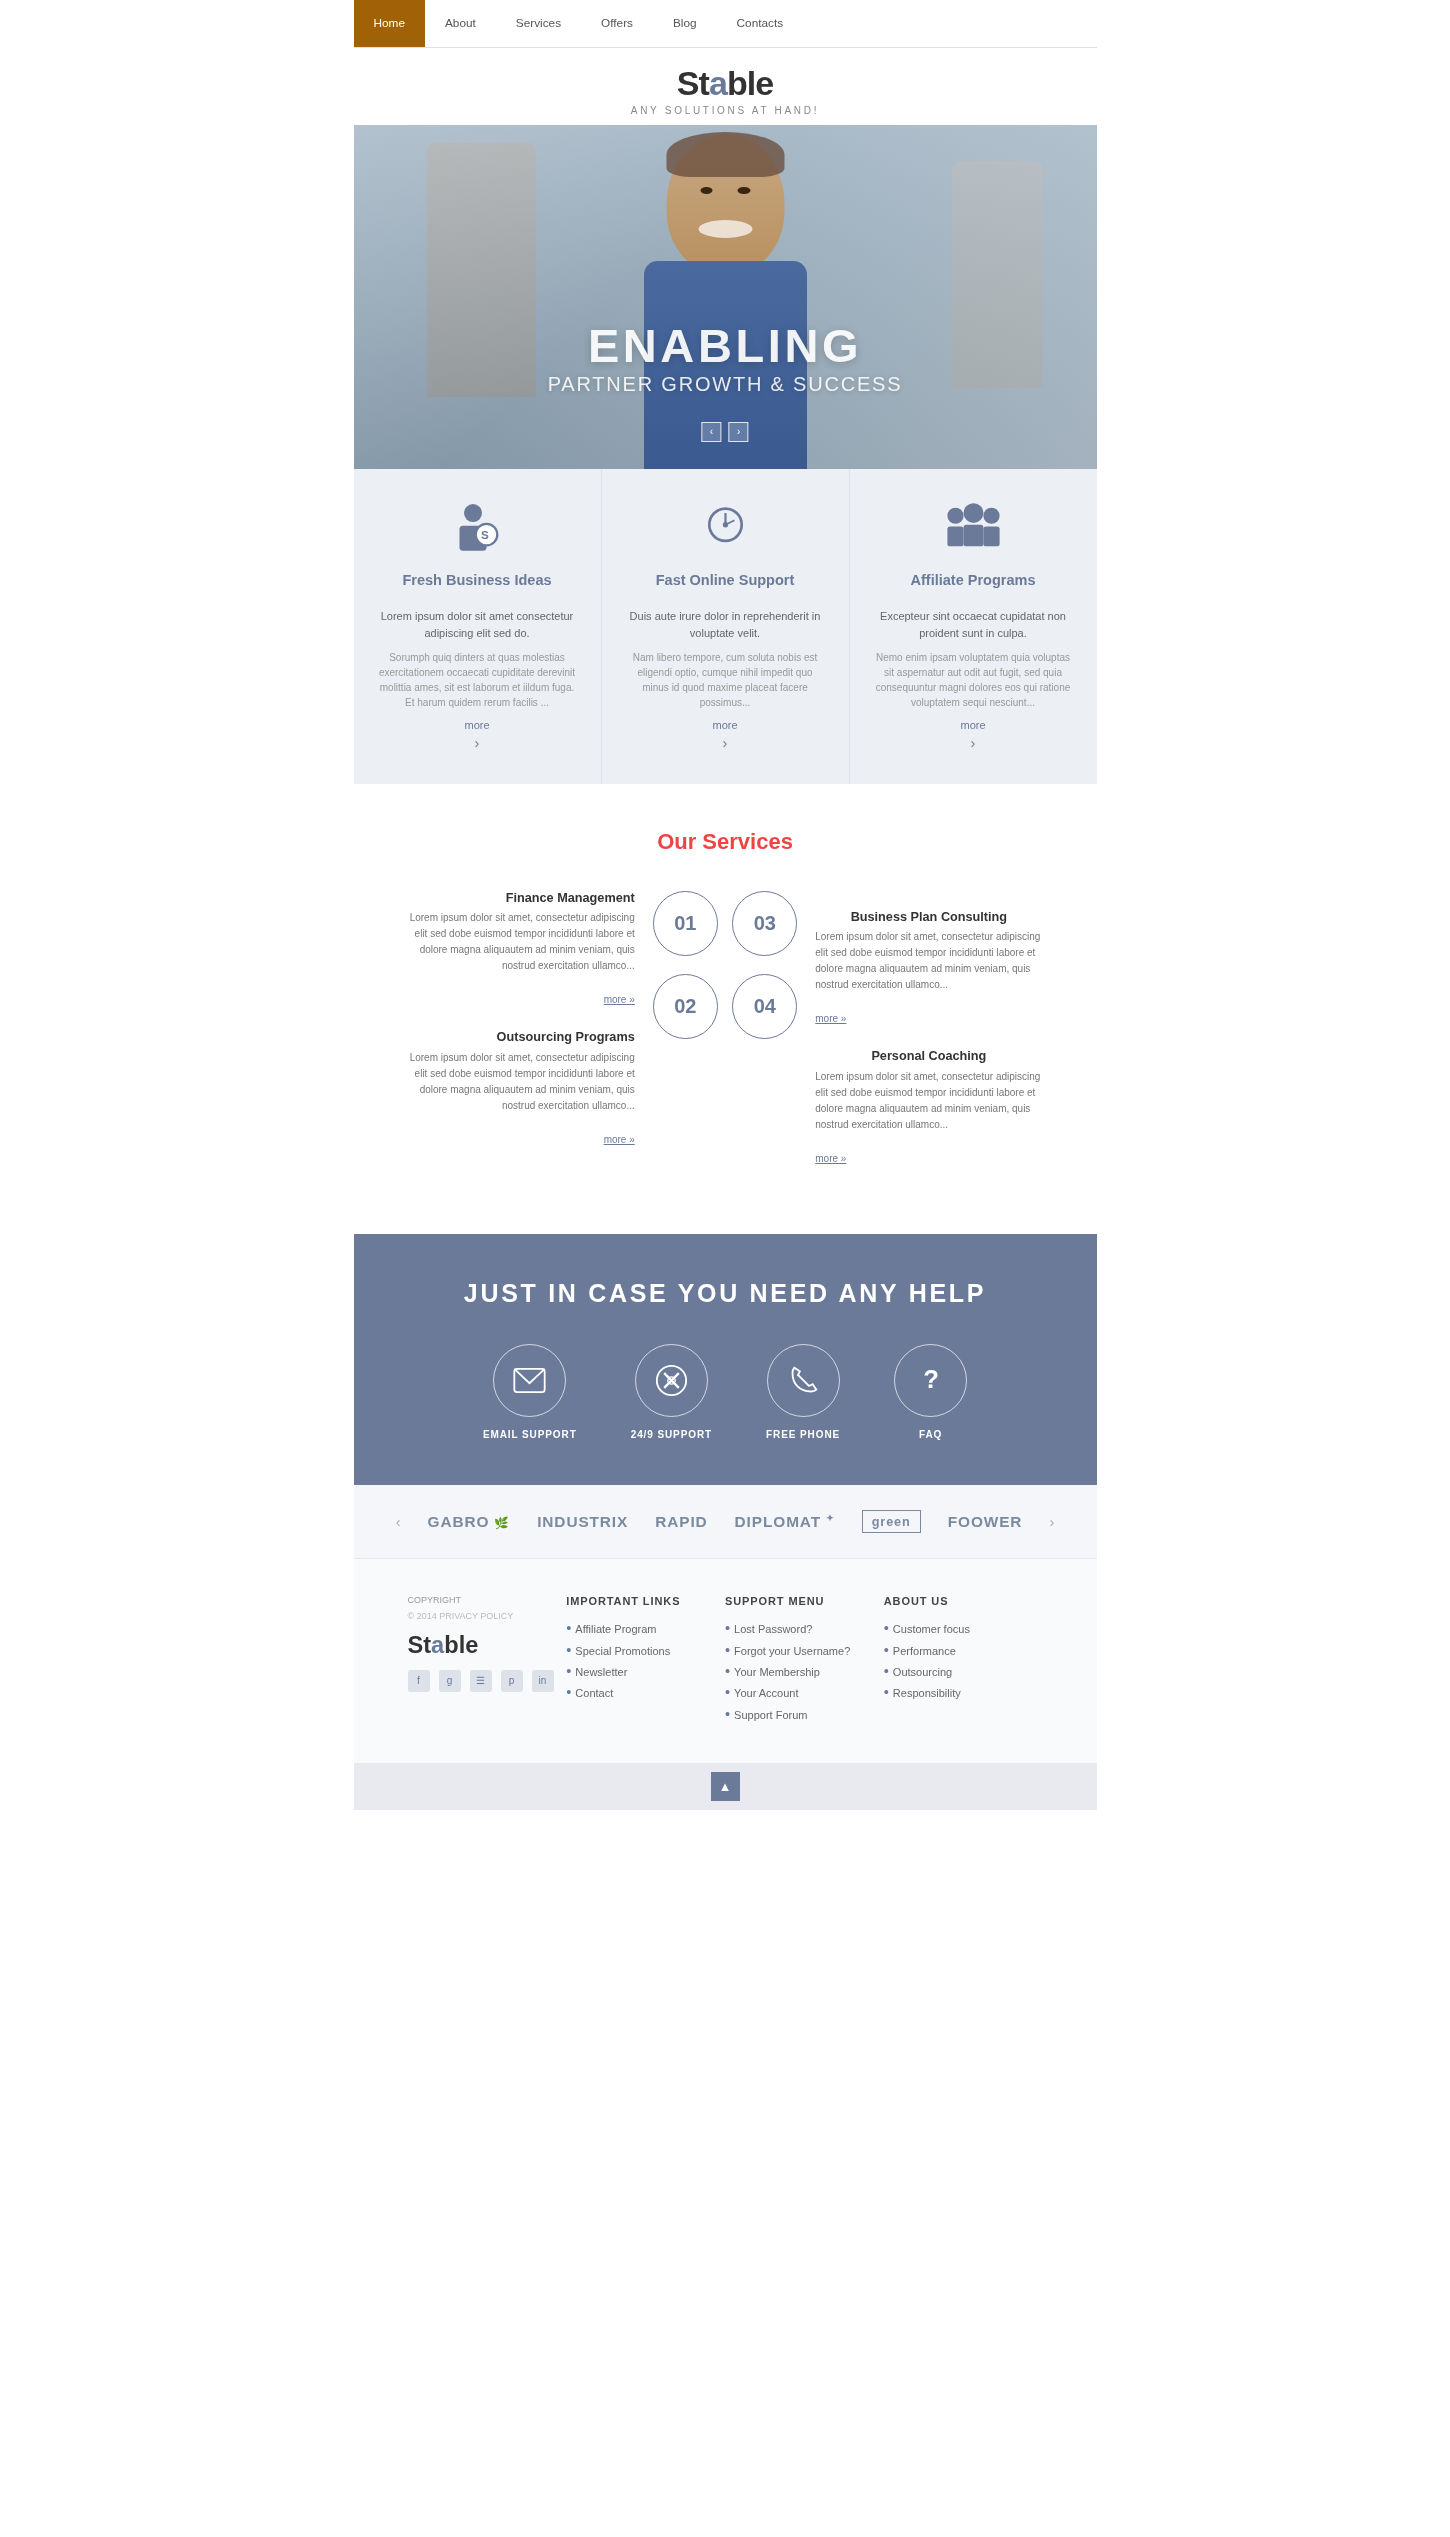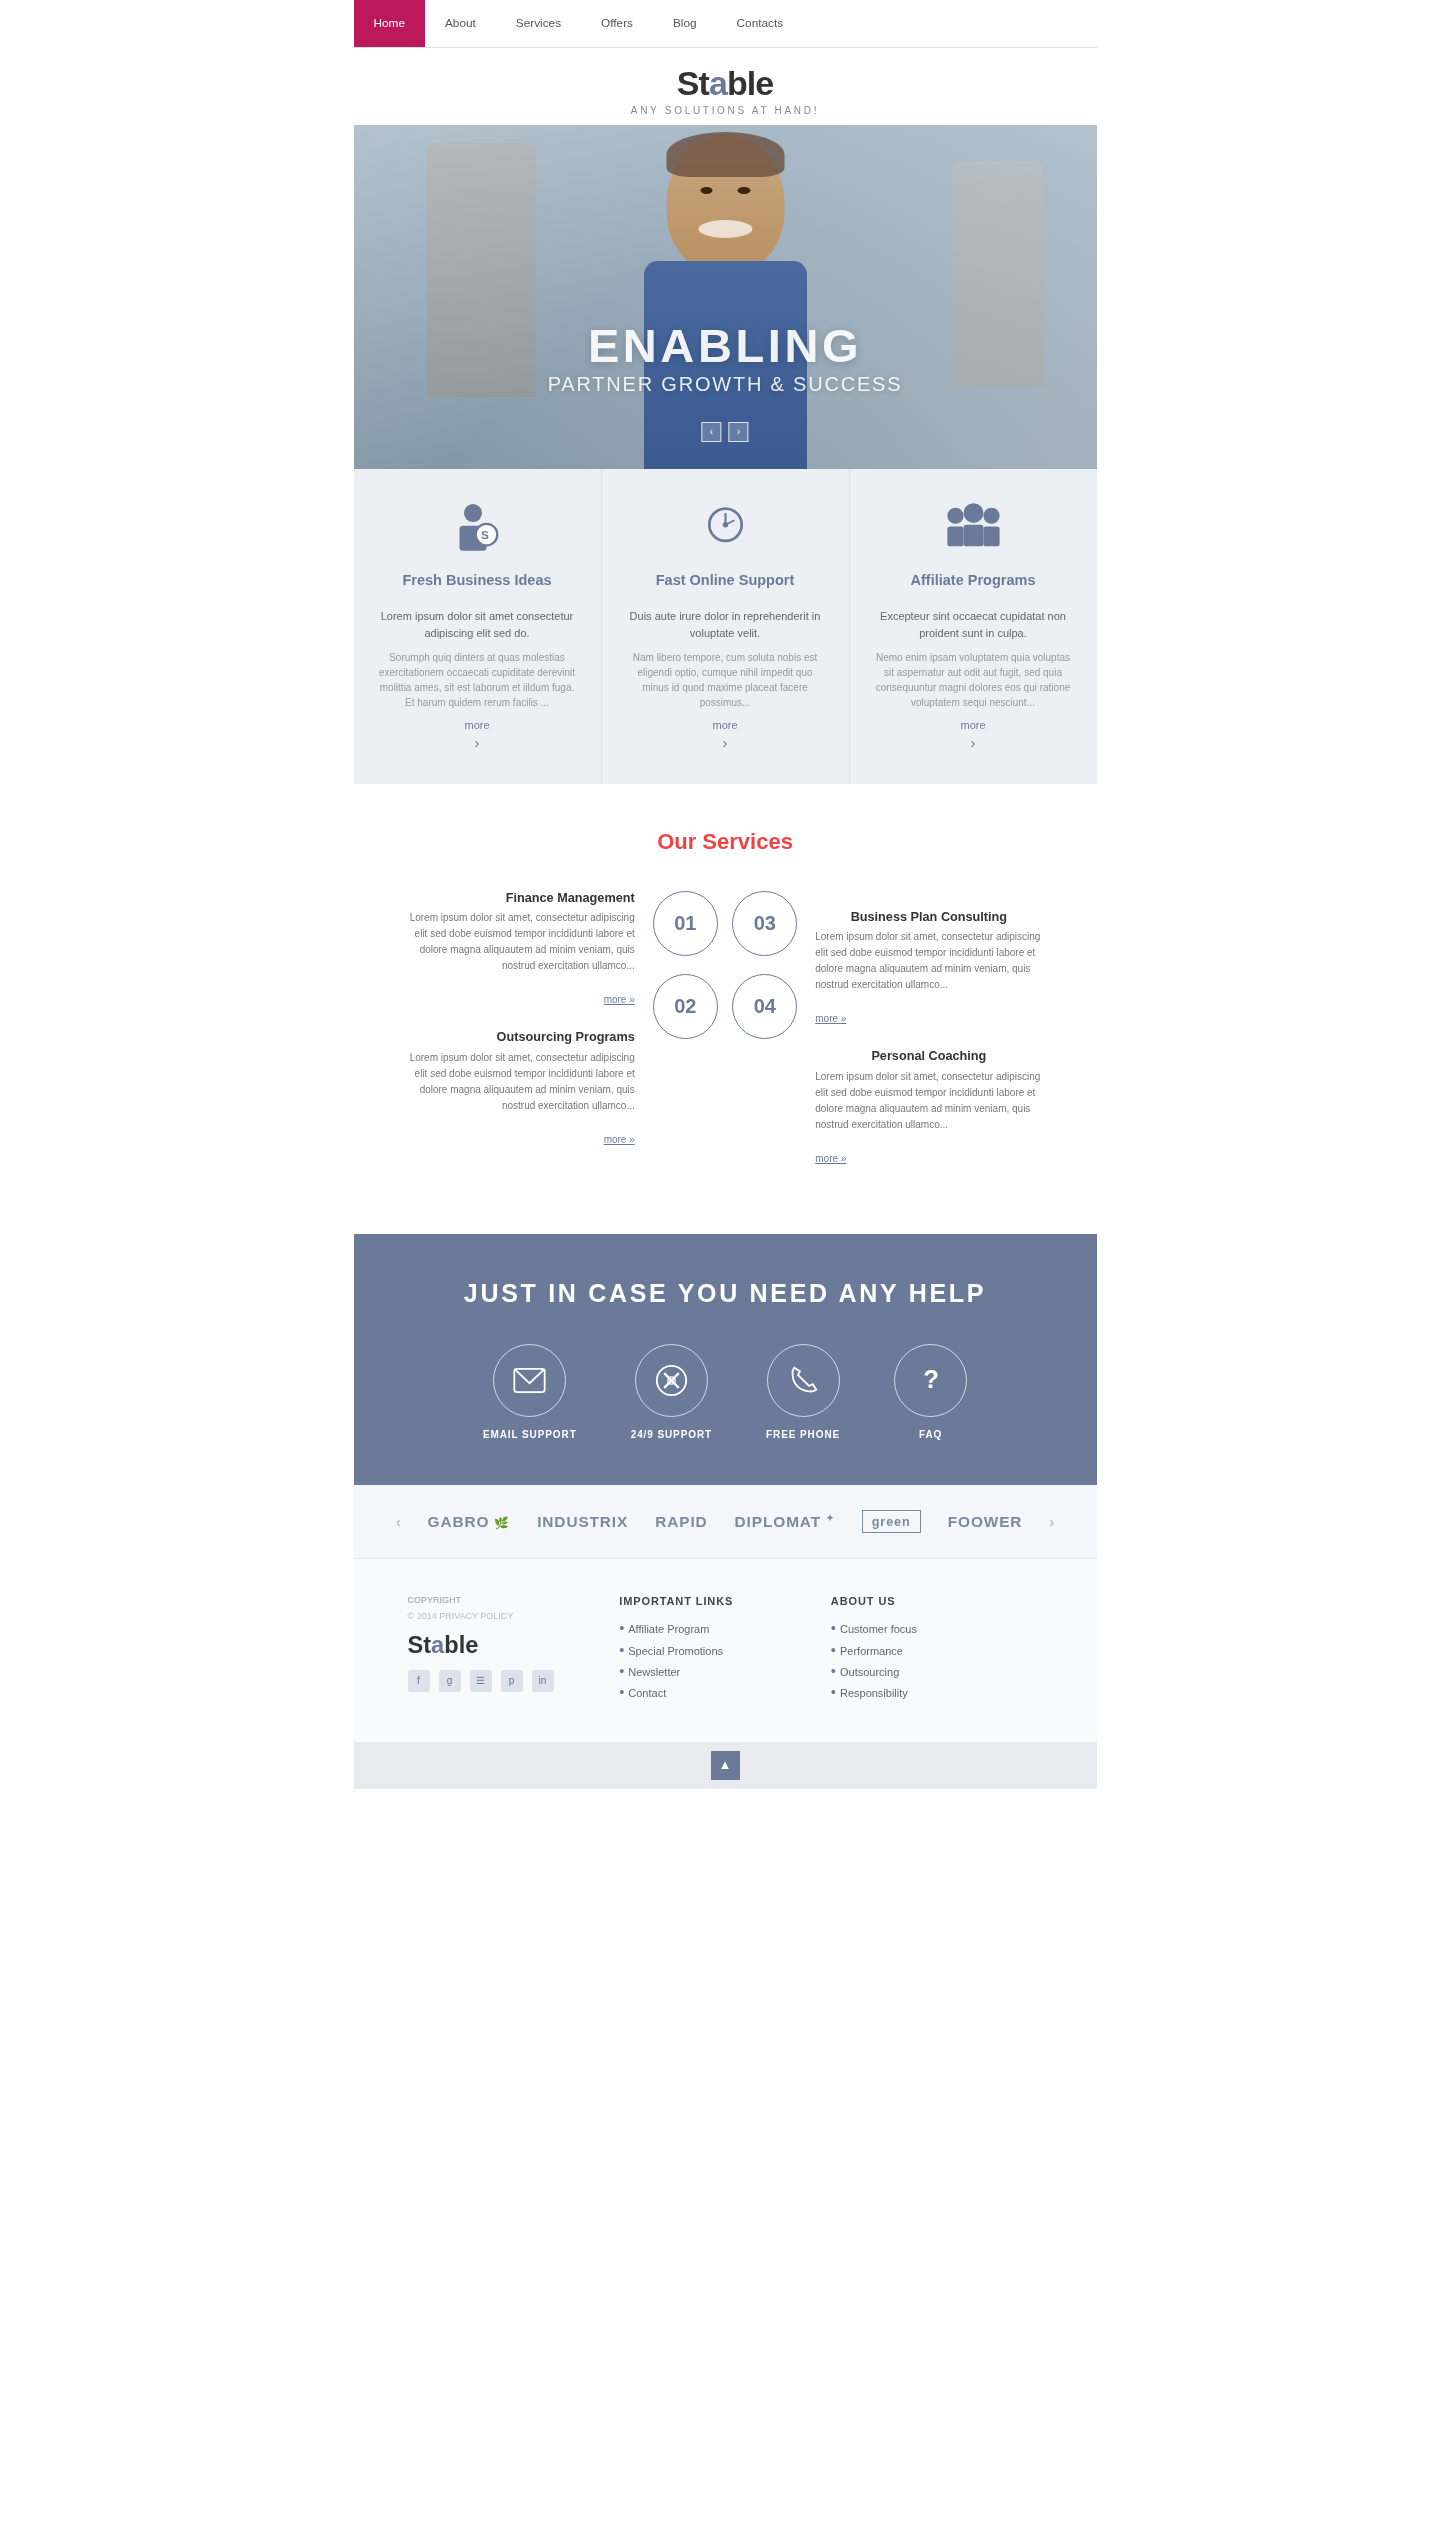--- a/index.html
+++ b/index.html
@@ -1,21 +1,21 @@
 <!DOCTYPE html>
 <html style="font-size:14.5px"><head>
   <meta charset="utf-8">
   <style>
     * { margin: 0; padding: 0; box-sizing: border-box; }
     body { font-family: Arial, sans-serif; background: #fff; width: 743px; margin: 0 auto; }
 
     
     nav { background: #fff; display: flex; align-items: center; border-bottom: 0.9px solid #e0e0e0; }
     nav a { display: inline-block; padding: 16.3px 20px; font-size: 11.8px; color: #555; text-decoration: none; }
-    nav a.active { background: #be185d; color: #fff; text-align: center; }
+    nav a.active { background: #a16207; color: #fff; text-align: center; }
 
     
     .logo-section { text-align: center; padding: 16.3px 0 9px; }
     .logo-section .brand { font-size: 34px; font-weight: 700; color: #333; letter-spacing: -0.9px; }
     .logo-section .brand span { color: #6b7a99; }
     .logo-section .tagline { font-size: 10px; color: #888; letter-spacing: 2.7px; margin-top: 1.8px; }
 
     
     .hero { position: relative; width: 100%; height: 344px; background: linear-gradient(135deg, #b0bec5 0%, #90a4ae 40%, #cfd8dc 100%); overflow: hidden; display: flex; align-items: flex-end; justify-content: center; }
     .hero-bg { position: absolute; top: 0; left: 0; width: 100%; height: 100%; background: linear-gradient(to bottom, rgba(180,195,210,0.7) 0%, rgba(120,140,160,0.5) 100%); }
@@ -304,20 +304,30 @@
     <div class="footer-col">
       <h4>Important Links</h4>
       <ul>
         <li><a href="#">Affiliate Program</a></li>
         <li><a href="#">Special Promotions</a></li>
         <li><a href="#">Newsletter</a></li>
         <li><a href="#">Contact</a></li>
       </ul>
     </div>
 
+    <div class="footer-col">
+      <h4>Support Menu</h4>
+      <ul>
+        <li><a href="#">Lost Password?</a></li>
+        <li><a href="#">Forgot your Username?</a></li>
+        <li><a href="#">Your Membership</a></li>
+        <li><a href="#">Your Account</a></li>
+        <li><a href="#">Support Forum</a></li>
+      </ul>
+    </div>
 
     <div class="footer-col">
       <h4>About Us</h4>
       <ul>
         <li><a href="#">Customer focus</a></li>
         <li><a href="#">Performance</a></li>
         <li><a href="#">Outsourcing</a></li>
         <li><a href="#">Responsibility</a></li>
       </ul>
     </div>

